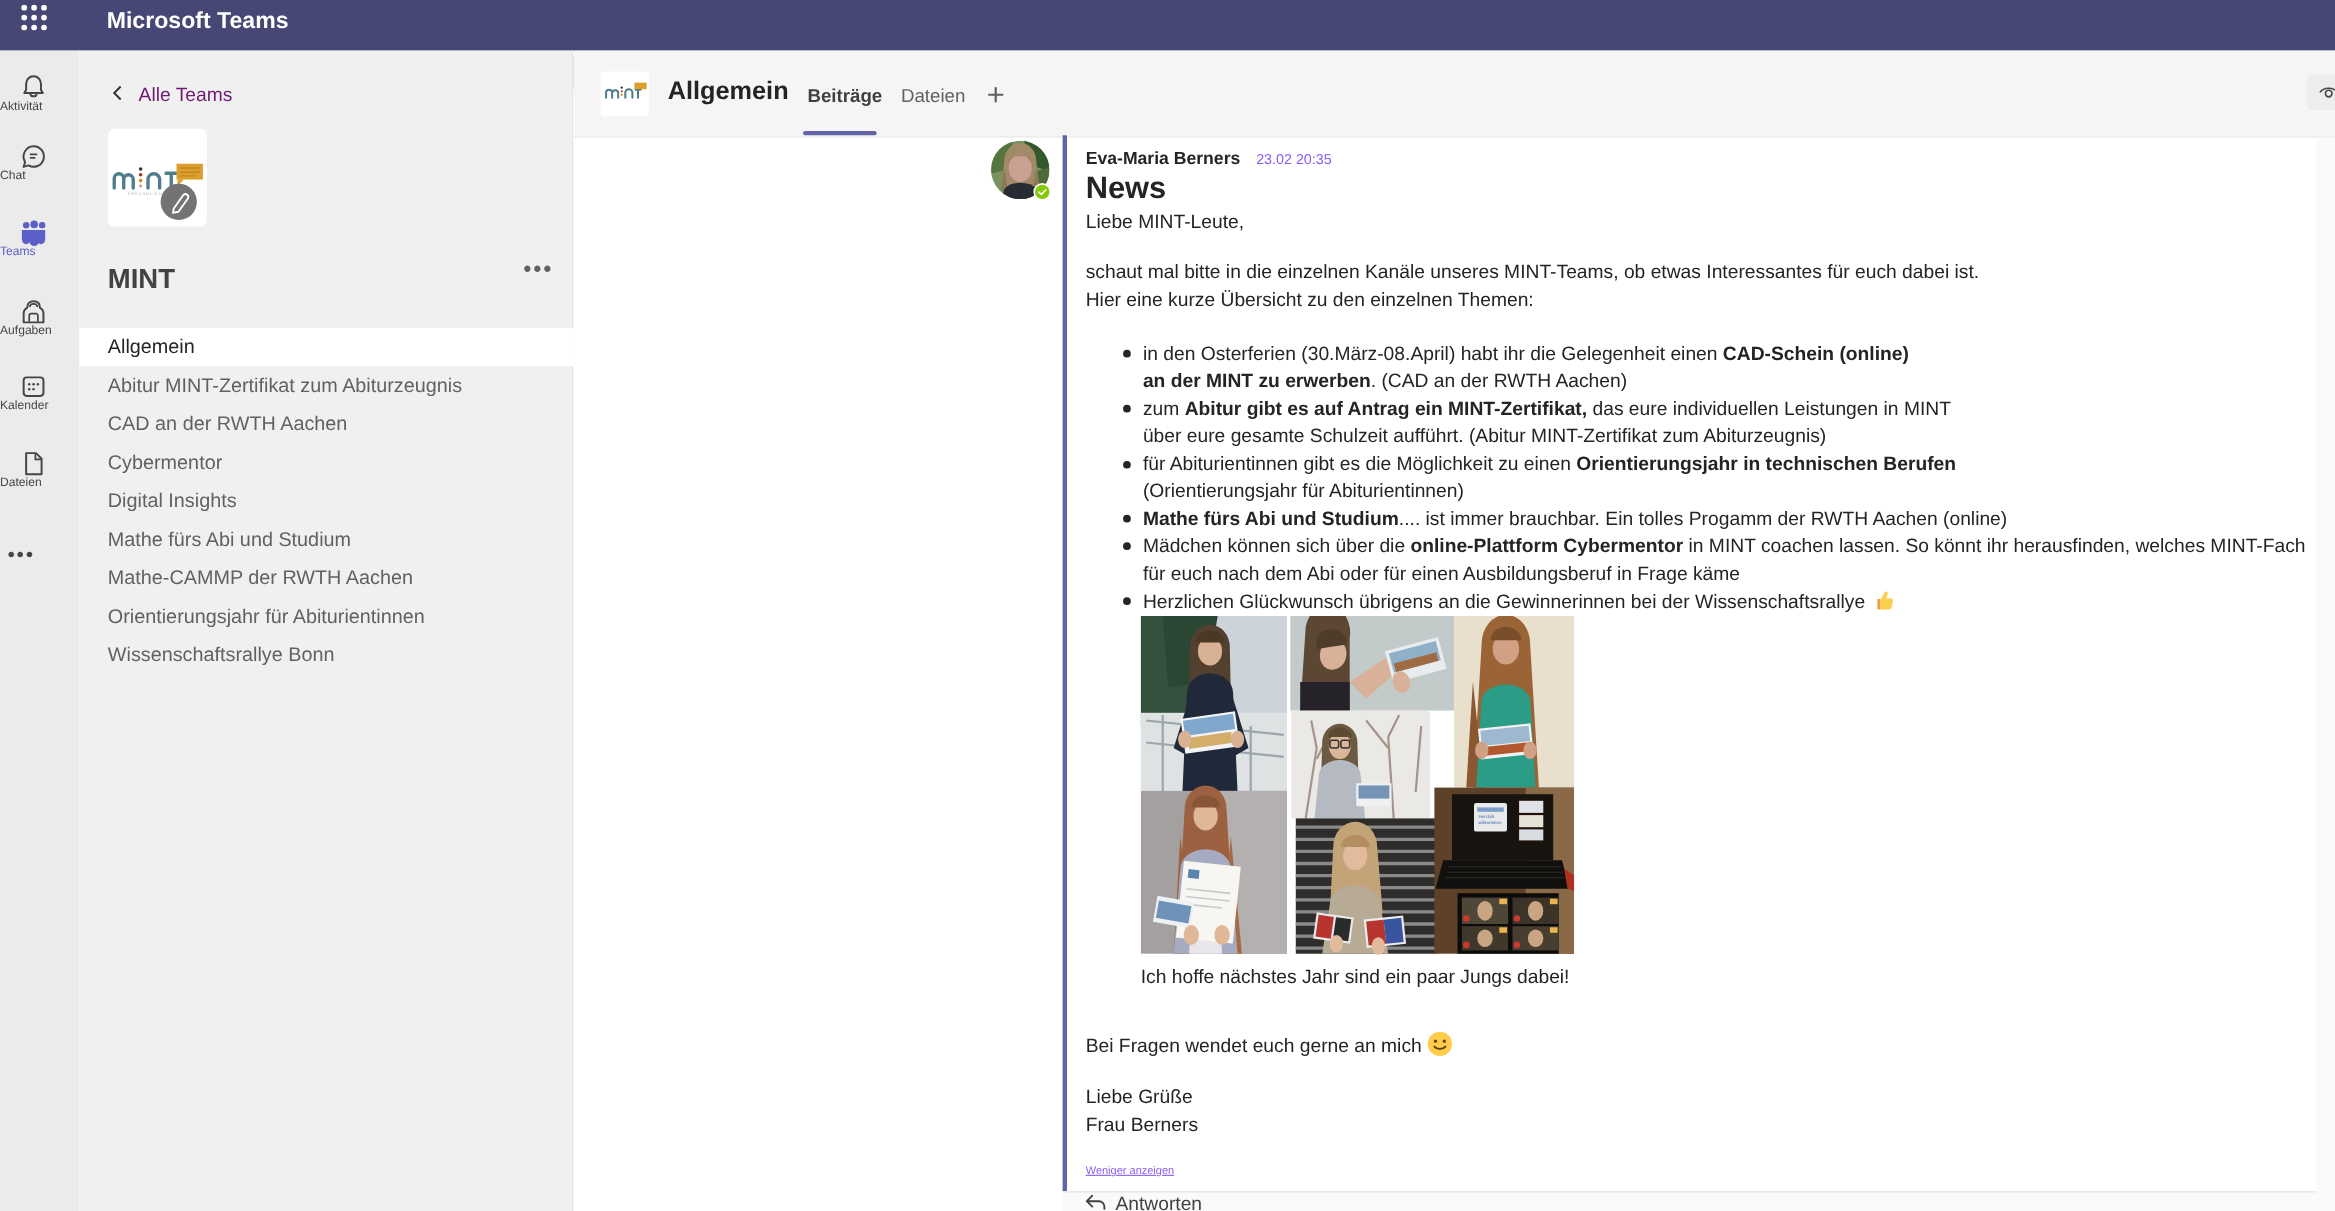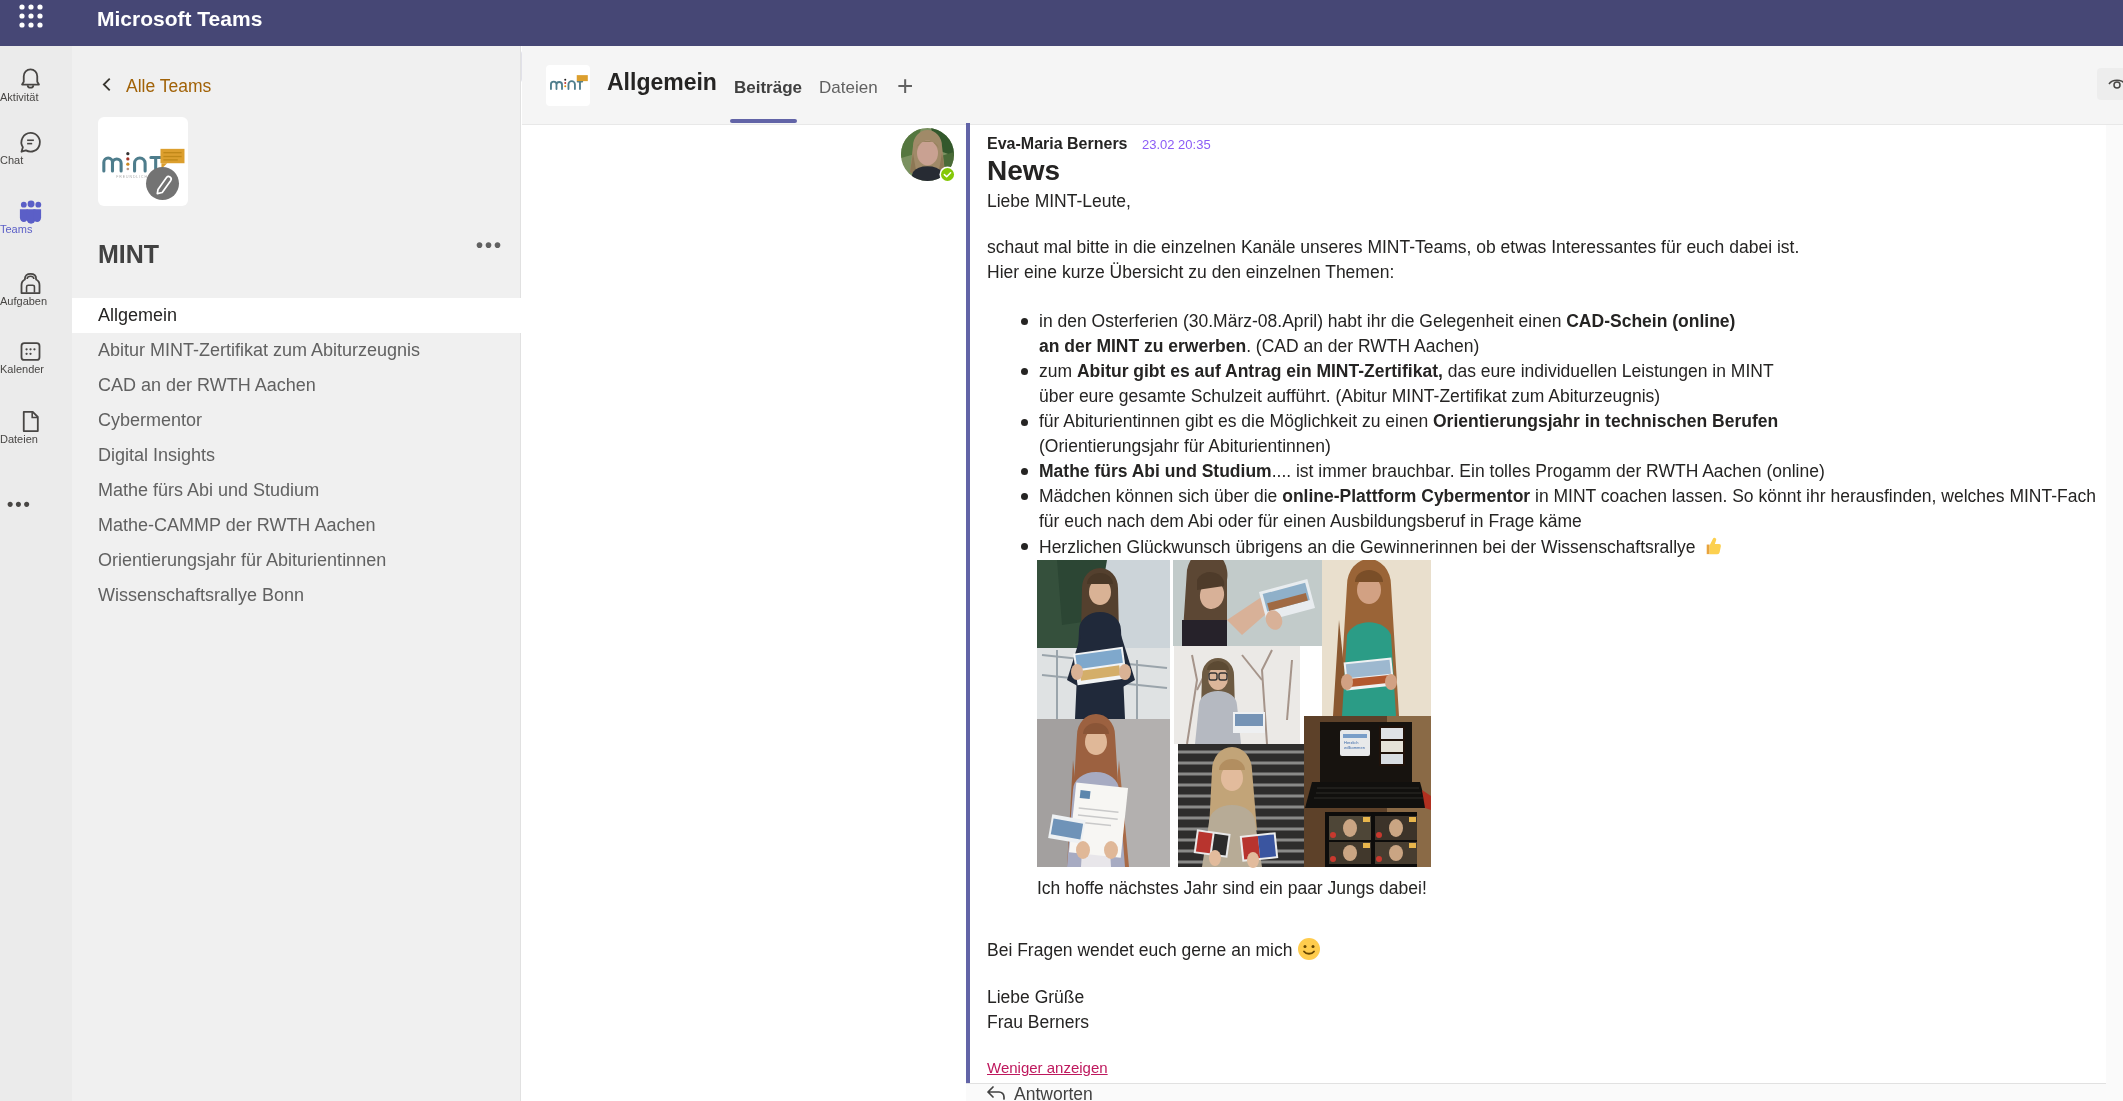--- a/index.html
+++ b/index.html
@@ -17,21 +17,21 @@
 
   
   #rail { position:absolute; left:0; top:46px; width:72px; height:1055px; background:#ebebeb; }
   .railitem { position:absolute; left:0; width:60px; text-align:left; color:#484644; }
   .raillabel { font-size:11px; color:#484644; }
   .railpurple { color:#5b5fc7; }
 
   
   #panel { position:absolute; left:72px; top:46px; width:449px; height:1055px; background:#f0f0f0;
     border-right:1px solid #e1e1e1; }
-  #alleteams { position:absolute; left:28px; top:30px; font-size:17.5px; color:#a16207; }
+  #alleteams { position:absolute; left:28px; top:30px; font-size:17.5px; color:#701a75; }
   #logocard { position:absolute; left:26px; top:71px; width:90px; height:89px; background:#ffffff; border-radius:6px; }
   #pencil { position:absolute; left:74px; top:121px; width:33px; height:33px; border-radius:50%; background:#737373; }
   #mintname { position:absolute; left:26px; top:194px; font-size:25px; font-weight:700; color:#424242; }
   #teamdots { position:absolute; left:404px; top:188px; font-size:20px; font-weight:700; color:#616161; letter-spacing:2px; }
   .chanrow { position:absolute; left:0; width:449px; height:35px; line-height:35px; font-size:18px;
     color:#616161; padding-left:26px; }
   .chansel { background:#ffffff; color:#252423; }
 
   
   #mainhead { position:absolute; left:522px; top:46px; width:1601px; height:79px; background:#f5f5f5;
@@ -47,21 +47,21 @@
   #scrolltrack { position:absolute; left:2106px; top:125px; width:17px; height:976px; background:#fafafa; }
 
   
   #newline { position:absolute; left:966px; top:123px; width:4px; height:960px; background:#6264a7; }
   .mtext { position:absolute; font-size:17.5px; line-height:25px; color:#252423; }
   .bold { font-weight:700; }
   .bullet { position:absolute; width:7px; height:7px; border-radius:50%; background:#252423; }
   #replybar { position:absolute; left:966px; top:1083px; width:1140px; height:18px; background:#fafafa;
     border-top:1px solid #e1e1e1; }
   #replytext { position:absolute; left:1014px; top:1084px; font-size:17.5px; color:#424242; }
-  #weniger { position:absolute; left:987px; top:1059px; font-size:15px; color:#be185d; text-decoration:underline; }
+  #weniger { position:absolute; left:987px; top:1059px; font-size:10px; color:#8b5cf6; text-decoration:underline; }
 </style>
 </head>
 <body>
 
 <div id="topbar">
   <svg id="waffle" viewBox="0 0 24 24">
     <g fill="#ffffff">
       <circle cx="3" cy="3" r="2.6"></circle>
         <circle cx="12" cy="3" r="2.6"></circle>
         <circle cx="21" cy="3" r="2.6"></circle>

